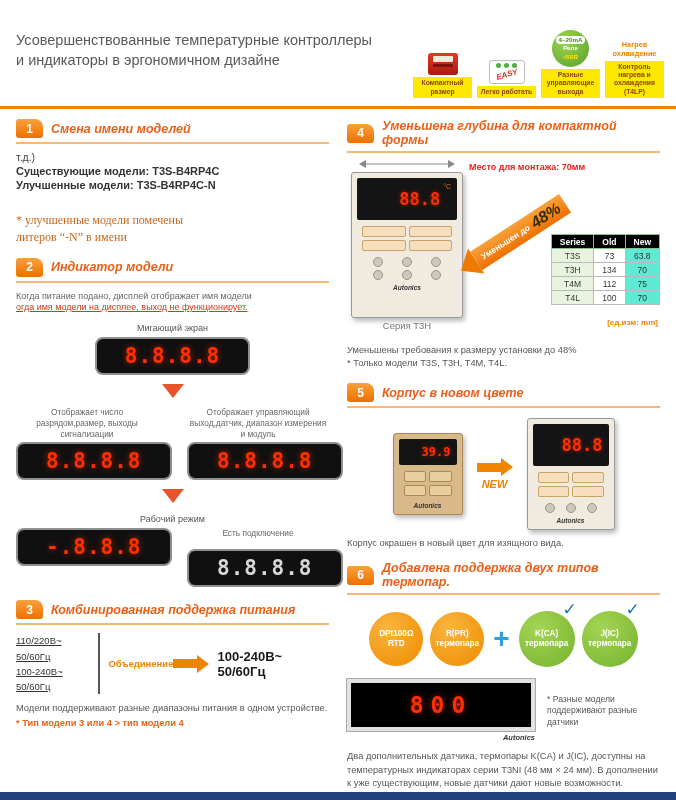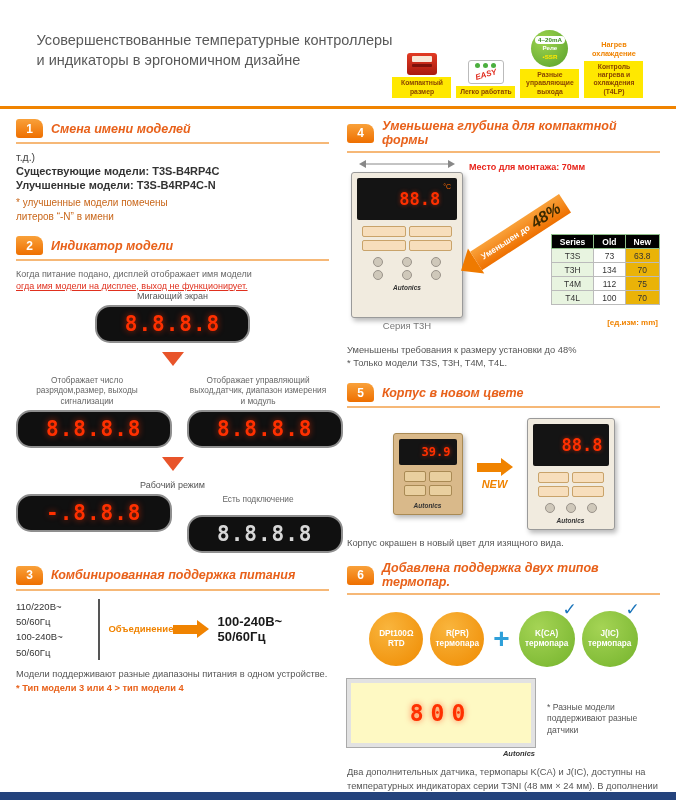--- a/index.html
+++ b/index.html
@@ -1,21 +1,21 @@
 <!DOCTYPE html>
 <html><head>
 <meta charset="utf-8">
 <style>
   * { box-sizing: border-box; margin: 0; padding: 0; }
   body { margin:0; background:#fff; }
   .page { width:676px; height:800px; position:relative; overflow:hidden; background:#fff;
           font-family:"Liberation Sans","DejaVu Sans",sans-serif; color:#555; }
 
   
-  .header { display:flex; justify-content:center; align-items:flex-start; padding:30px 12px 6px 16px; }
+  .header { display:flex; justify-content:space-between; align-items:flex-start; padding:30px 12px 6px 16px; }
   .page-title { font-size:14.5px; color:#595959; line-height:1.4; }
   .badges { display:flex; gap:5px; align-items:flex-end; }
   .badge { width:59px; display:flex; flex-direction:column; align-items:center; gap:2px; }
   .badge-label { background:#ffe800; color:#8a4500; font-size:6.8px; font-weight:bold; text-align:center;
                  padding:2px; width:100%; line-height:1.25; }
   .icon-compact { width:30px; height:22px; background:linear-gradient(#e23b24,#a81a0e); border-radius:3px; padding:3px 5px; }
   .icon-compact .scr { height:6px; background:#fdeuda; background:#f8e8d8; border-radius:1px; }
   .icon-compact .scr2 { height:3px; margin-top:2px; background:#7c120a; border-radius:1px; }
   .icon-easy { width:36px; height:24px; border:1px solid #bbb; border-radius:3px; background:#fff; overflow:hidden; }
   .pins { display:flex; gap:3px; justify-content:center; margin-top:2px; }
@@ -34,41 +34,41 @@
   .col { flex:1; min-width:0; }
   .section { margin-bottom:13px; }
   .sec-head { display:flex; align-items:center; gap:8px; border-bottom:2px solid #f6b877; padding-bottom:4px; margin-bottom:7px; }
   .sec-num { min-width:27px; height:19px; background:linear-gradient(#f9a13a,#ee6f00); color:#fff; font-weight:bold;
              display:flex; align-items:center; justify-content:center; border-radius:3px 8px 3px 3px; font-size:12px; }
   .sec-title { color:#e8611a; font-weight:bold; font-size:12.5px;font-style:italic; }
 
   
   .models-line { font-size:10.5px; color:#444; }
   .models-bold { font-weight:bold; font-size:11px; color:#333; margin-top:2px; }
-  .note-orange { color:#c9671b; font-size:10px; margin-top:5px; line-height:1.35; width:180px; }
+  .note-orange { color:#c9671b; font-size:12px; margin-top:21px; line-height:1.35; width:180px;font-family:Liberation Serif, serif; }
 
   
   .desc { font-size:9px; color:#666; line-height:1.35; }
   .desc-red { color:#e0301e; text-decoration:underline; font-size:9px; }
-  .flow-label { font-size:9px; color:#555; text-align:center; margin:0 0 4px; }
-  .led { background:#101010; border:2px solid #8f8f8f; border-radius:15px; padding:5px 28px;
+  .flow-label { font-size:9px; color:#555; text-align:center; margin:11px 0 4px; }
+  .led { background:#101010; border:2px solid #8f8f8f; border-radius:8px; padding:5px 28px;
          display:inline-flex; align-items:center; justify-content:center; }
   .led-digits { font-family:"DejaVu Sans Mono",monospace; font-weight:bold; color:#ff3000; font-size:21px;
                 letter-spacing:1px; text-shadow:0 0 6px rgba(255,48,0,.65); }
   .led-dim .led-digits { color:#d7d7d7; text-shadow:none; }
   .down-arrow { width:0; height:0; border-left:11px solid transparent; border-right:11px solid transparent;
                 border-top:14px solid #e8542a; margin:9px auto; }
   .pair { display:flex; gap:16px; justify-content:space-between; }
   .pair-col { width:142px; text-align:center; }
   .pair-label { font-size:8.3px; color:#666; line-height:1.3; min-height:28px; margin-bottom:3px; }
   .pair-label-short { min-height:18px; }
 
   
   .power-row { display:flex; align-items:center; gap:8px; margin-top:8px; }
-  .old-vals { font-size:9.5px; color:#333; line-height:1.6; border-right:2px solid #555; padding-right:2px; }
+  .old-vals { font-size:9.5px; color:#333; line-height:1.6; border-right:2px solid #555; padding-right:2px;text-decoration:underline; }
   .merge-wrap { display:flex; flex-direction:row; align-items:center; }
   .merge-label { color:#f08300; font-weight:bold; font-size:9.5px; margin-bottom:1px; }
   .right-arrow { display:flex; align-items:center; }
   .rab { width:24px; height:9px; background:#f08300; }
   .rah { width:0; height:0; border-left:12px solid #f08300; border-top:9px solid transparent; border-bottom:9px solid transparent; }
   .power-result { font-size:13px; font-weight:bold; color:#1a1a1a; }
   .s3-desc { font-size:9.3px; color:#555; margin-top:8px; line-height:1.35; }
   .s3-note { color:#e8611a; font-weight:bold; font-size:9.3px; margin-top:3px; }
 
   
@@ -94,21 +94,21 @@
   .mount-label { position:absolute; left:122px; top:2px; color:#e8231a; font-size:9px; font-weight:bold; }
   .reduce-arrow { position:absolute; left:104px; top:62px; display:flex; align-items:center; transform:rotate(-33deg); }
   .ra-head { width:0; height:0; border-top:15px solid transparent; border-bottom:15px solid transparent; border-right:18px solid #ef7a00; }
   .ra-bar { background:linear-gradient(#f9a13a,#ee7000); height:22px; display:flex; align-items:center; padding:0 7px;
             color:#fff; font-size:8.5px; font-weight:bold; white-space:nowrap; }
   .ra-big { color:#3c2a00; font-size:16px; font-style:italic; font-weight:bold; margin-left:4px; }
   .dim-table { position:absolute; right:0; top:74px; border-collapse:collapse; font-size:8.5px; }
   .dim-table th { background:#000000; color:#fff; border:1px solid #8fbf8a; padding:1.5px 8px; font-weight:bold; }
   .dim-table td { border:1px solid #bbb; padding:1.5px 8px; text-align:center; color:#333; }
   .dim-table td.c0 { background:#e8f4e0; }
-  .dim-table td.c2 { background:#eab308; }
+  .dim-table td.c2 { background:#5eead4; }
   .unit-note { position:absolute; right:2px; top:158px; font-size:8px; color:#f08300; font-weight:bold;margin-left:26px; }
   .s4-caption { position:absolute; left:4px; top:160px; width:112px; text-align:center; font-size:9.5px; color:#777; }
   .s4-desc { font-size:9.3px; color:#555; margin-top:14px; line-height:1.4; }
 
   
   .s5-visual { display:flex; align-items:center; justify-content:center; gap:14px; margin:10px 0 8px; }
   .s5-old { width:70px; }
   .s5-old .ctrl-display { height:26px; } .s5-old .ctrl-digits { font-size:12px; }
   .s5-new { width:88px; }
   .new-arrow-wrap { display:flex; flex-direction:column; align-items:center; }
@@ -118,21 +118,21 @@
   
   .circles-row { display:flex; align-items:center; justify-content:center; gap:7px; margin:16px 0 12px; }
   .circle { border-radius:50%; display:flex; align-items:center; justify-content:center; text-align:center;
             color:#fff; font-weight:bold; font-size:8.2px; line-height:1.25; padding:4px; position:relative; }
   .circle.orange { width:54px; height:54px; background:radial-gradient(circle at 35% 30%, #f9b53d, #ef8a00); }
   .circle.green  { width:56px; height:56px; background:radial-gradient(circle at 35% 30%, #a5d455, #74b32c); }
   .plus-sign { color:#2e9fd9; font-size:28px; font-weight:bold; margin:0 2px; }
   .check-mark { position:absolute; top:-12px; right:-2px; color:#1b75bb; font-size:17px; font-weight:bold; }
   .meter-row { display:flex; align-items:center; gap:12px; margin:6px 0 4px; }
   .meter-col { display:flex; flex-direction:column; }
-  .panel-meter { width:188px; height:68px; background:#fef9c3; border:4px solid #e2e2e2; outline:1px solid #aaa;
+  .panel-meter { width:188px; height:52px; background:#000000; border:4px solid #e2e2e2; outline:1px solid #aaa;
                  display:flex; align-items:center; justify-content:center; }
   .meter-digits { font-family:"DejaVu Sans Mono",monospace; color:#ff3000; font-size:23px; font-weight:bold;
                   letter-spacing:7px; text-shadow:0 0 6px rgba(255,48,0,.65); }
   .meter-brand { font-size:7.5px; color:#333; font-weight:bold; font-style:italic; text-align:right; margin-top:2px; }
   .meter-note { font-size:8.6px; color:#555; width:120px; line-height:1.35; }
   .s6-desc { font-size:9.3px; color:#555; line-height:1.45; margin-top:8px; }
 
   .footer-bar { position:absolute; left:0; bottom:0; width:100%; height:8px; background:#24437c; }
 </style>
 </head>

